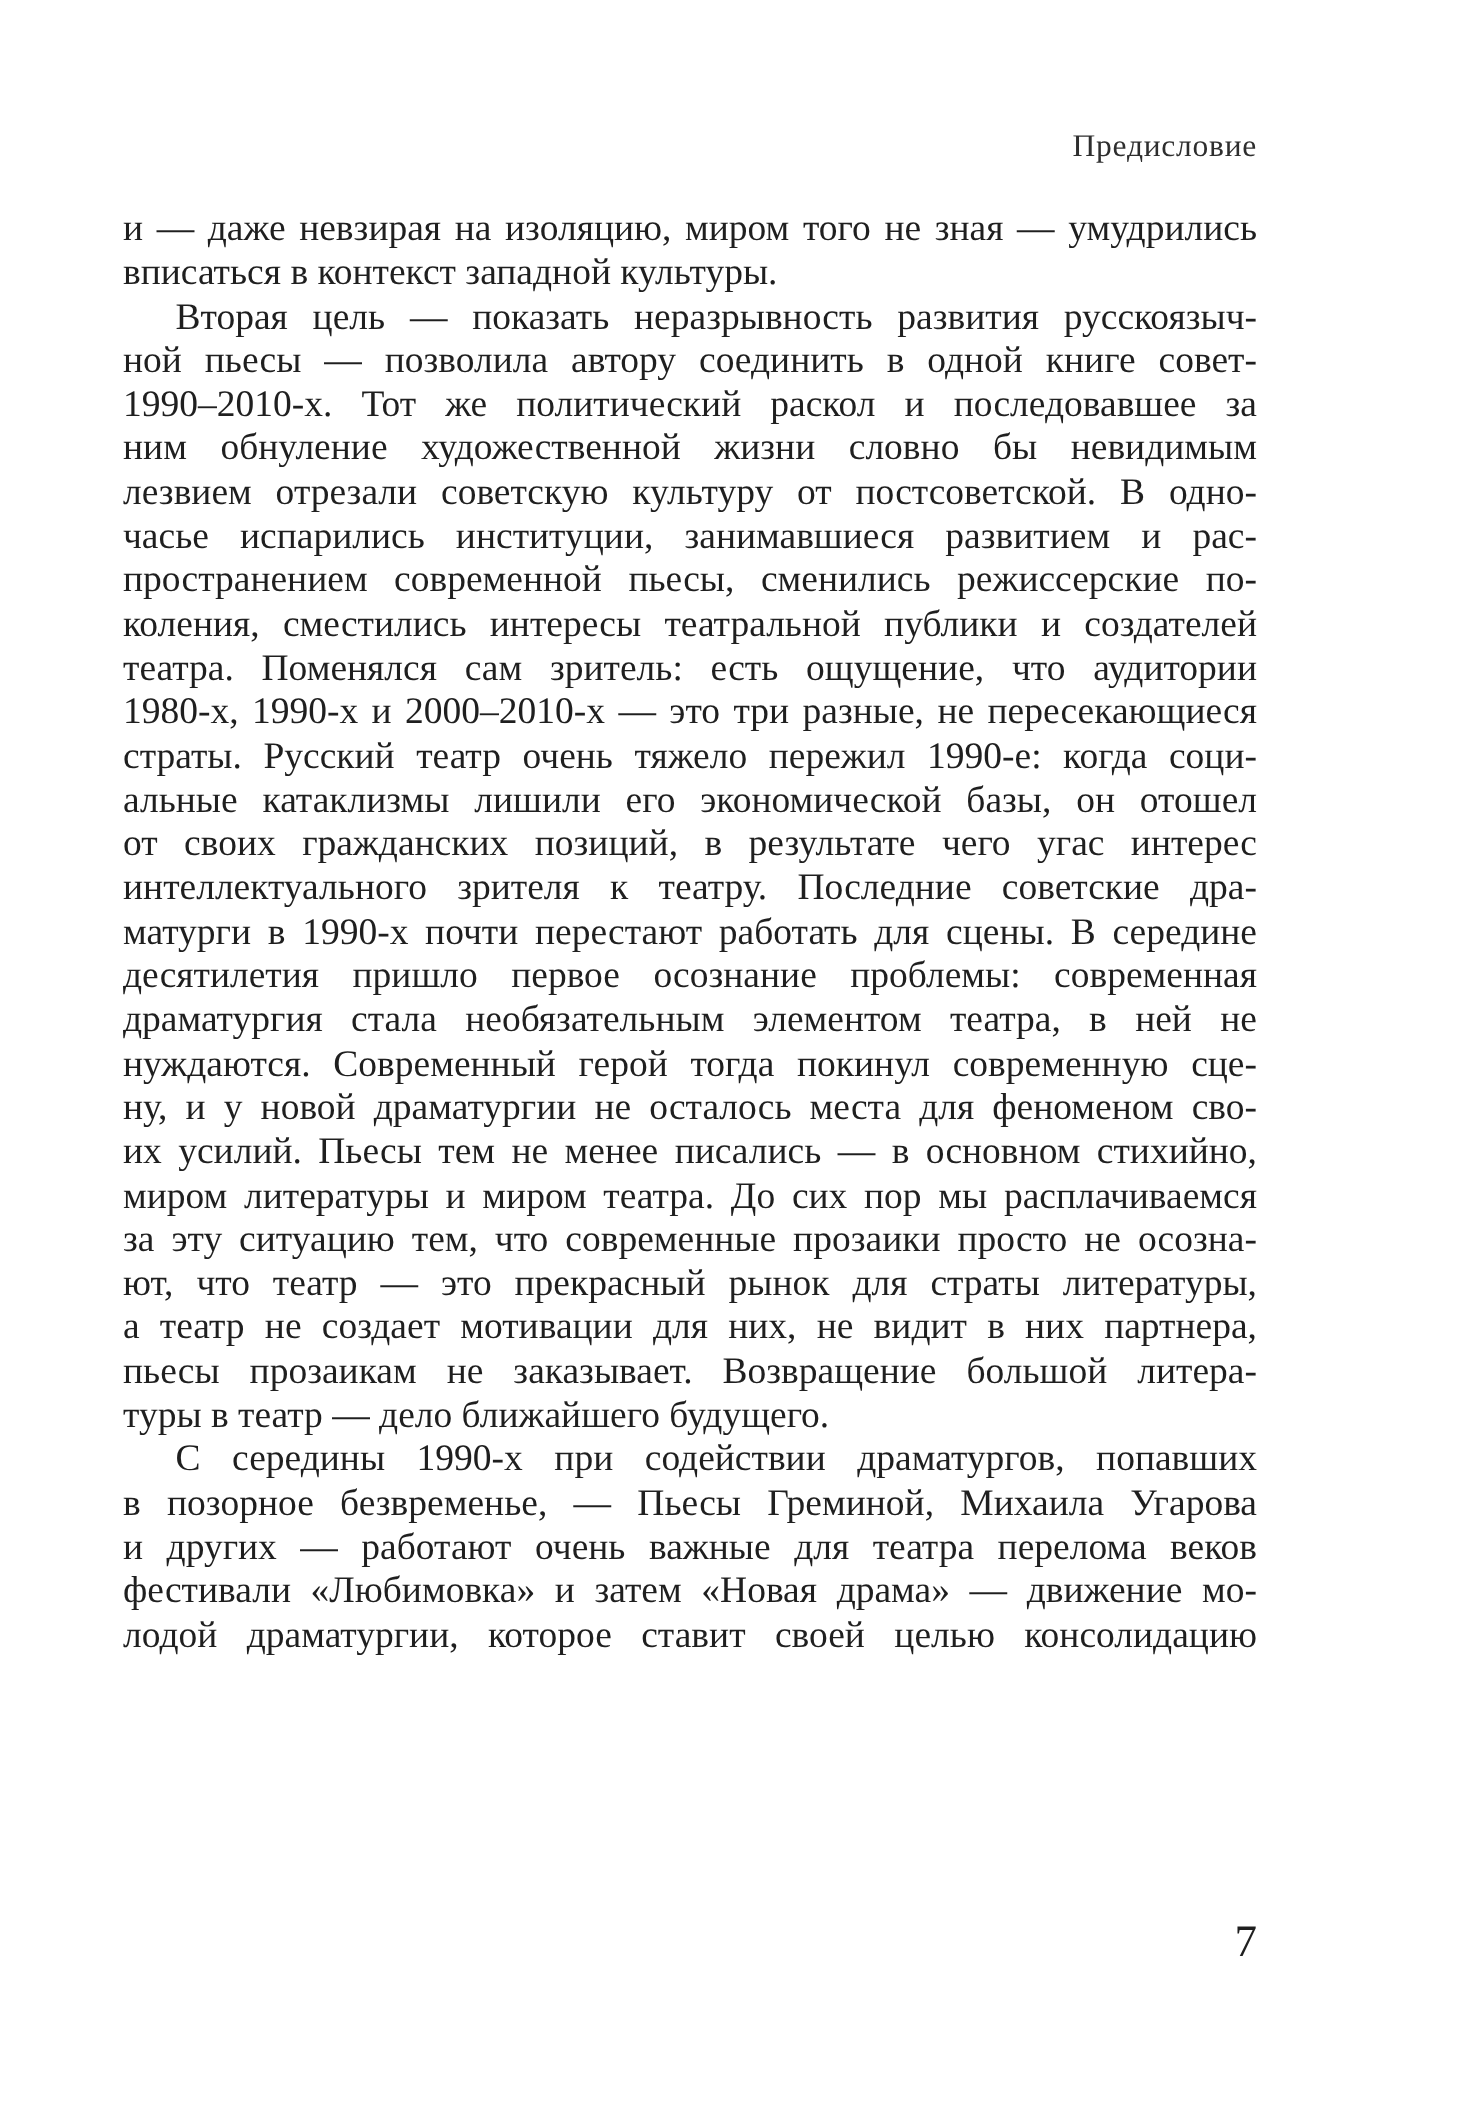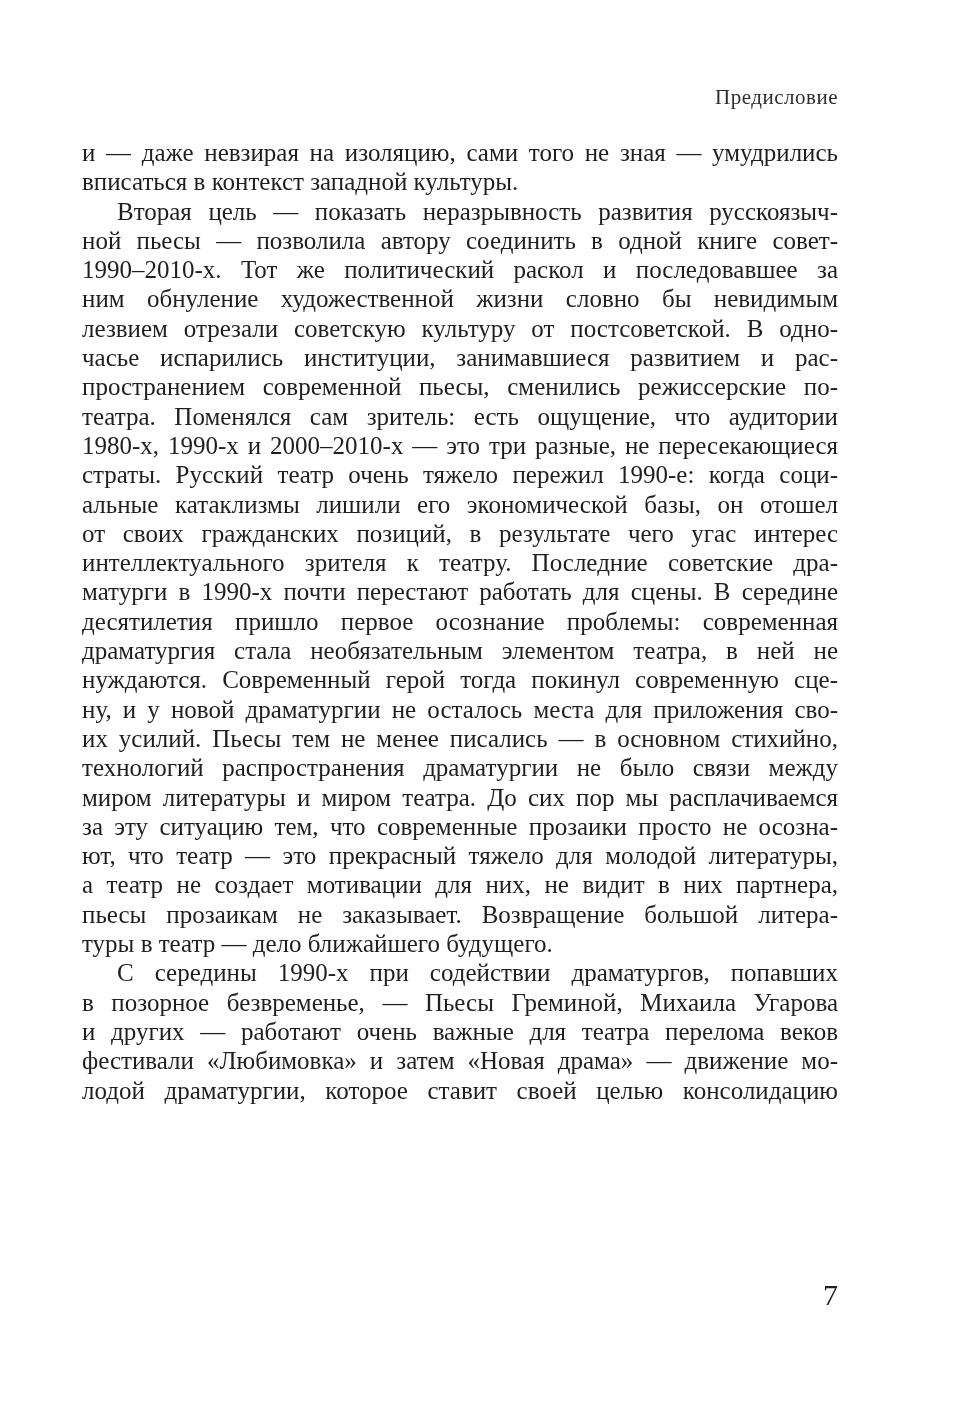--- a/index.html
+++ b/index.html
@@ -56,45 +56,45 @@
     color: #1f1f1f;
   }
 </style>
 </head>
 <body>
 
 <div class="page">
   <div class="running-head">Предисловие</div>
 
   <div class="body-text">
-      <div class="line">и — даже невзирая на изоляцию, сами того не зная — умудрились</div>
+      <div class="line">и — даже невзирая на изоляцию, миром того не зная — умудрились</div>
       <div class="line last">вписаться в контекст западной культуры.</div>
       <div class="line indent">Вторая цель — показать неразрывность развития русскоязыч-</div>
       <div class="line">ной пьесы — позволила автору соединить в одной книге совет-</div>
       <div class="line">1990–2010-х. Тот же политический раскол и последовавшее за</div>
       <div class="line">ним обнуление художественной жизни словно бы невидимым</div>
       <div class="line">лезвием отрезали советскую культуру от постсоветской. В одно-</div>
       <div class="line">часье испарились институции, занимавшиеся развитием и рас-</div>
       <div class="line">пространением современной пьесы, сменились режиссерские по-</div>
+      <div class="line">коления, сместились интересы театральной публики и создателей</div>
       <div class="line">театра. Поменялся сам зритель: есть ощущение, что аудитории</div>
       <div class="line">1980-х, 1990-х и 2000–2010-х — это три разные, не пересекающиеся</div>
       <div class="line">страты. Русский театр очень тяжело пережил 1990-е: когда соци-</div>
       <div class="line">альные катаклизмы лишили его экономической базы, он отошел</div>
       <div class="line">от своих гражданских позиций, в результате чего угас интерес</div>
       <div class="line">интеллектуального зрителя к театру. Последние советские дра-</div>
       <div class="line">матурги в 1990-х почти перестают работать для сцены. В середине</div>
       <div class="line">десятилетия пришло первое осознание проблемы: современная</div>
       <div class="line">драматургия стала необязательным элементом театра, в ней не</div>
       <div class="line">нуждаются. Современный герой тогда покинул современную сце-</div>
-      <div class="line">ну, и у новой драматургии не осталось места для приложения сво-</div>
+      <div class="line">ну, и у новой драматургии не осталось места для феноменом сво-</div>
       <div class="line">их усилий. Пьесы тем не менее писались — в основном стихийно,</div>
-      <div class="line">технологий распространения драматургии не было связи между</div>
       <div class="line">миром литературы и миром театра. До сих пор мы расплачиваемся</div>
       <div class="line">за эту ситуацию тем, что современные прозаики просто не осозна-</div>
-      <div class="line">ют, что театр — это прекрасный тяжело для молодой литературы,</div>
+      <div class="line">ют, что театр — это прекрасный рынок для страты литературы,</div>
       <div class="line">а театр не создает мотивации для них, не видит в них партнера,</div>
       <div class="line">пьесы прозаикам не заказывает. Возвращение большой литера-</div>
       <div class="line last">туры в театр — дело ближайшего будущего.</div>
       <div class="line indent">С середины 1990-х при содействии драматургов, попавших</div>
       <div class="line">в позорное безвременье, — Пьесы Греминой, Михаила Угарова</div>
       <div class="line">и других — работают очень важные для театра перелома веков</div>
       <div class="line">фестивали «Любимовка» и затем «Новая драма» — движение мо-</div>
       <div class="line">лодой драматургии, которое ставит своей целью консолидацию</div>
     </div>
 

